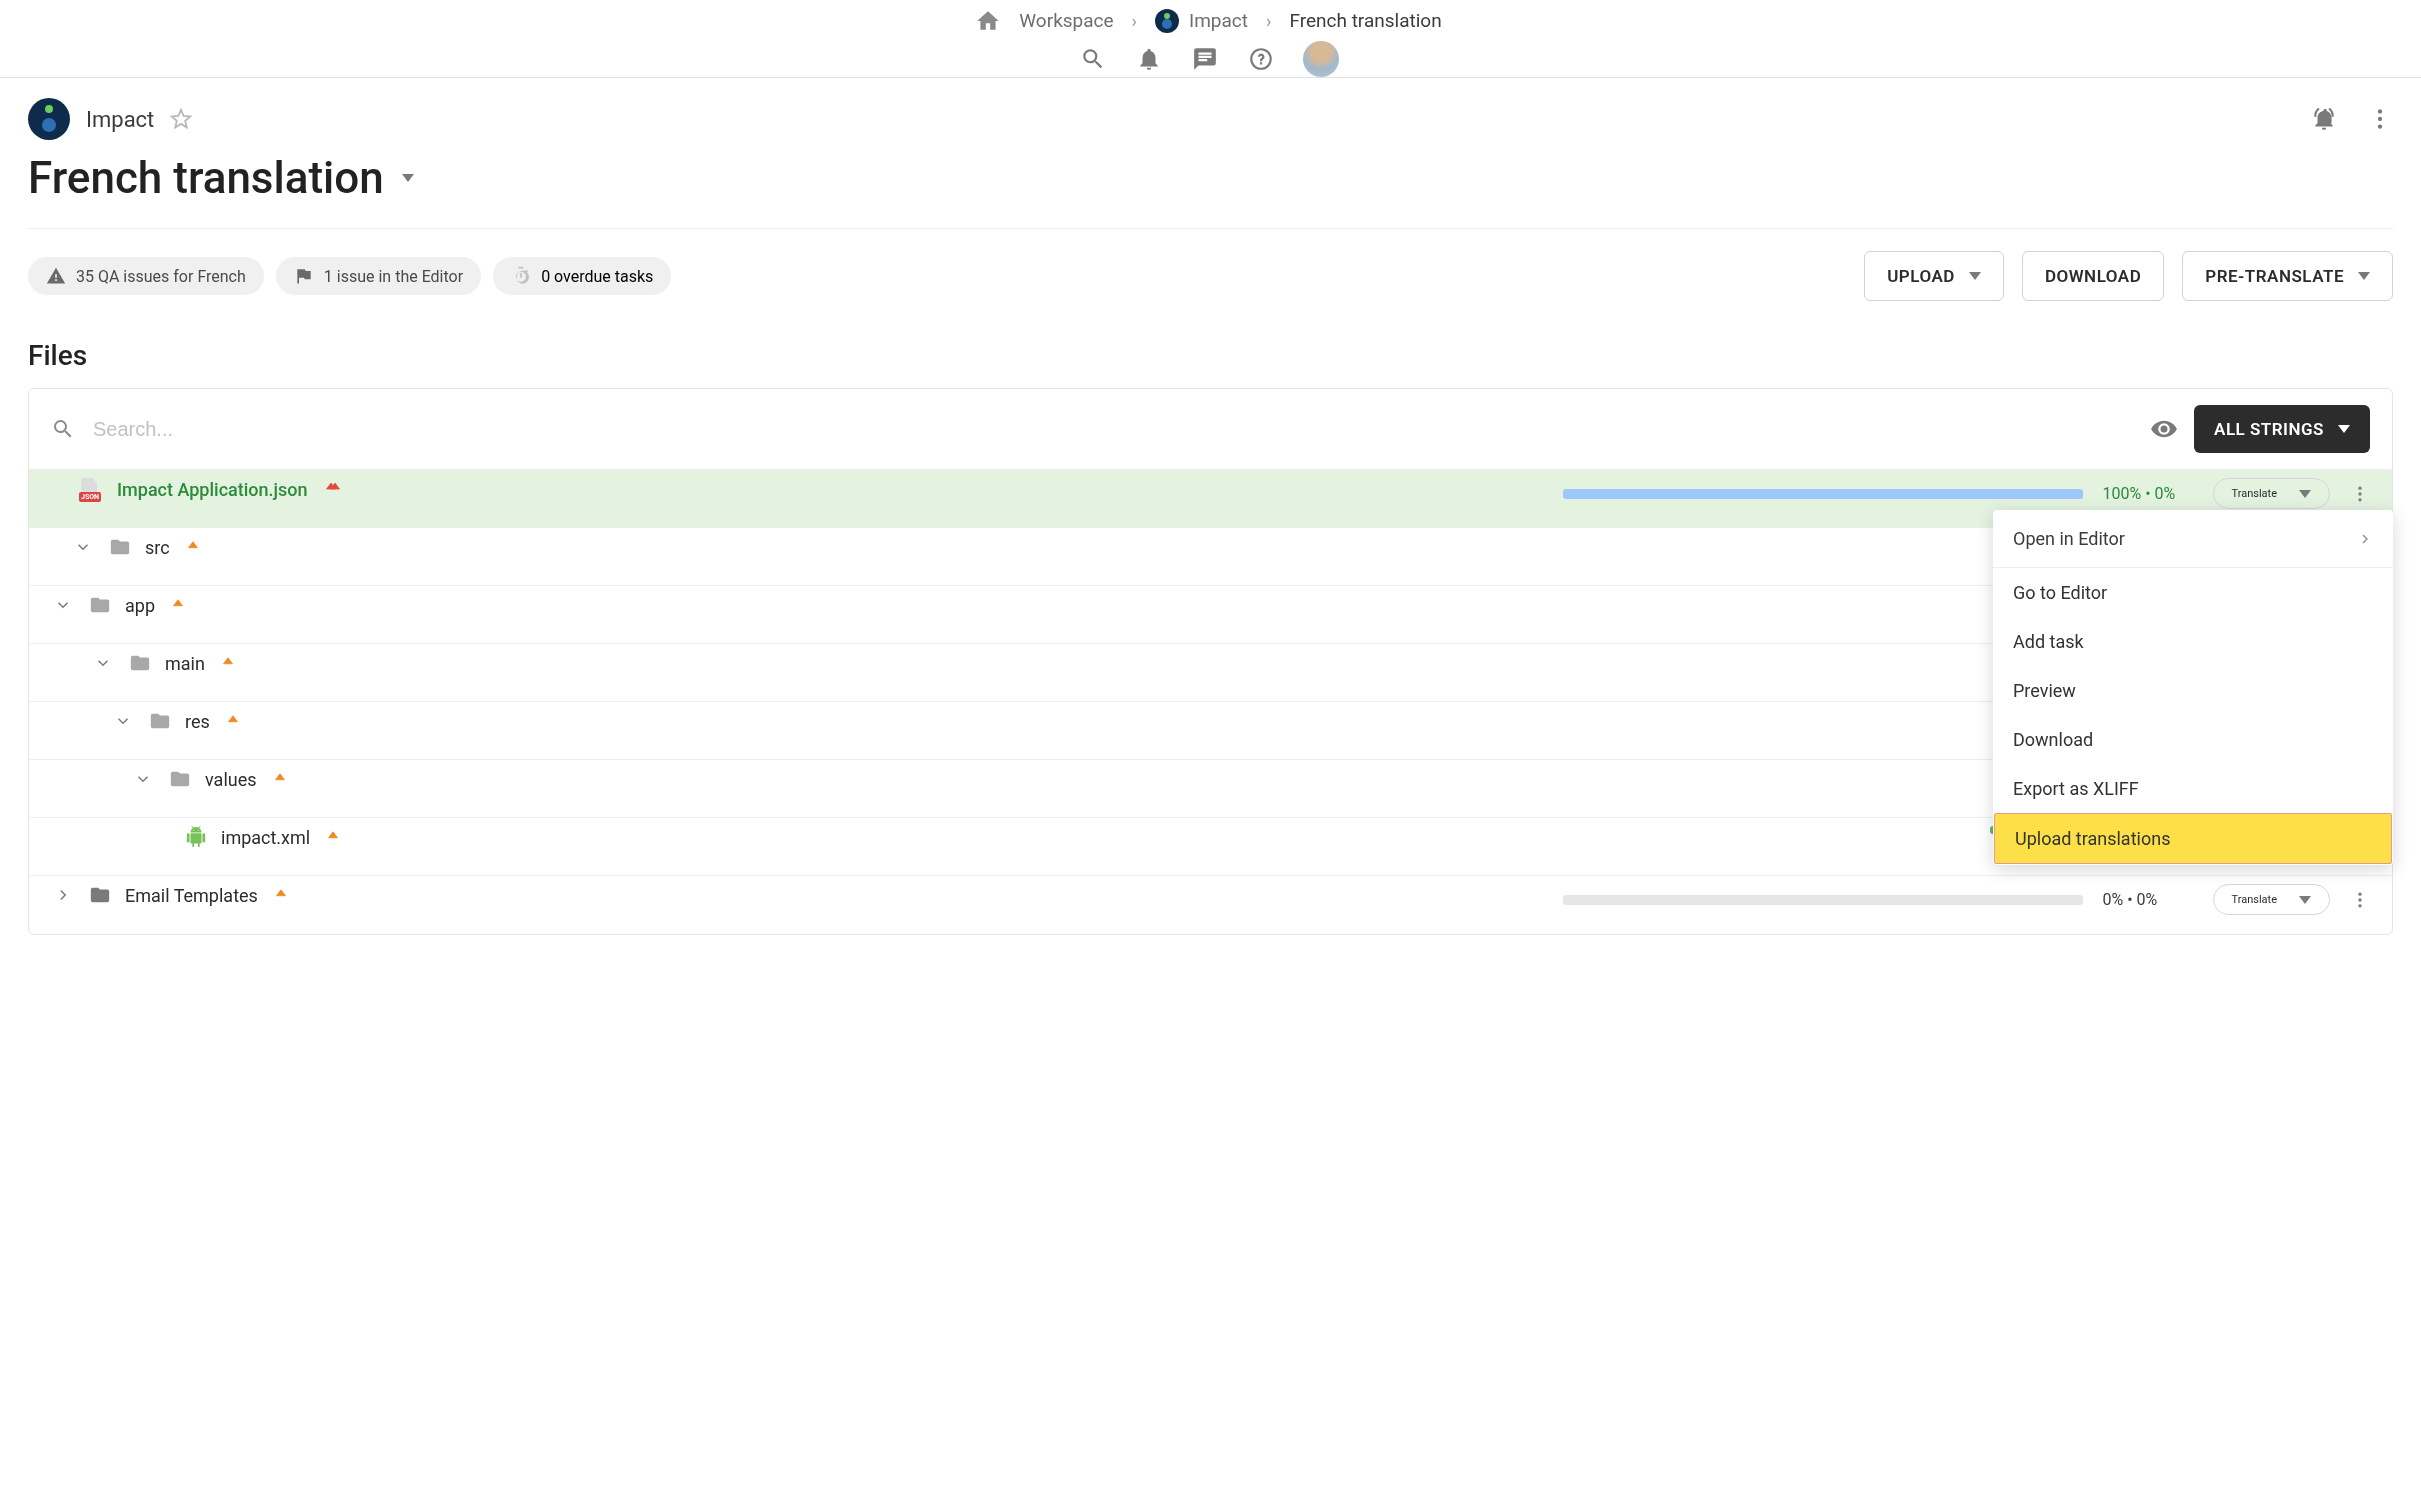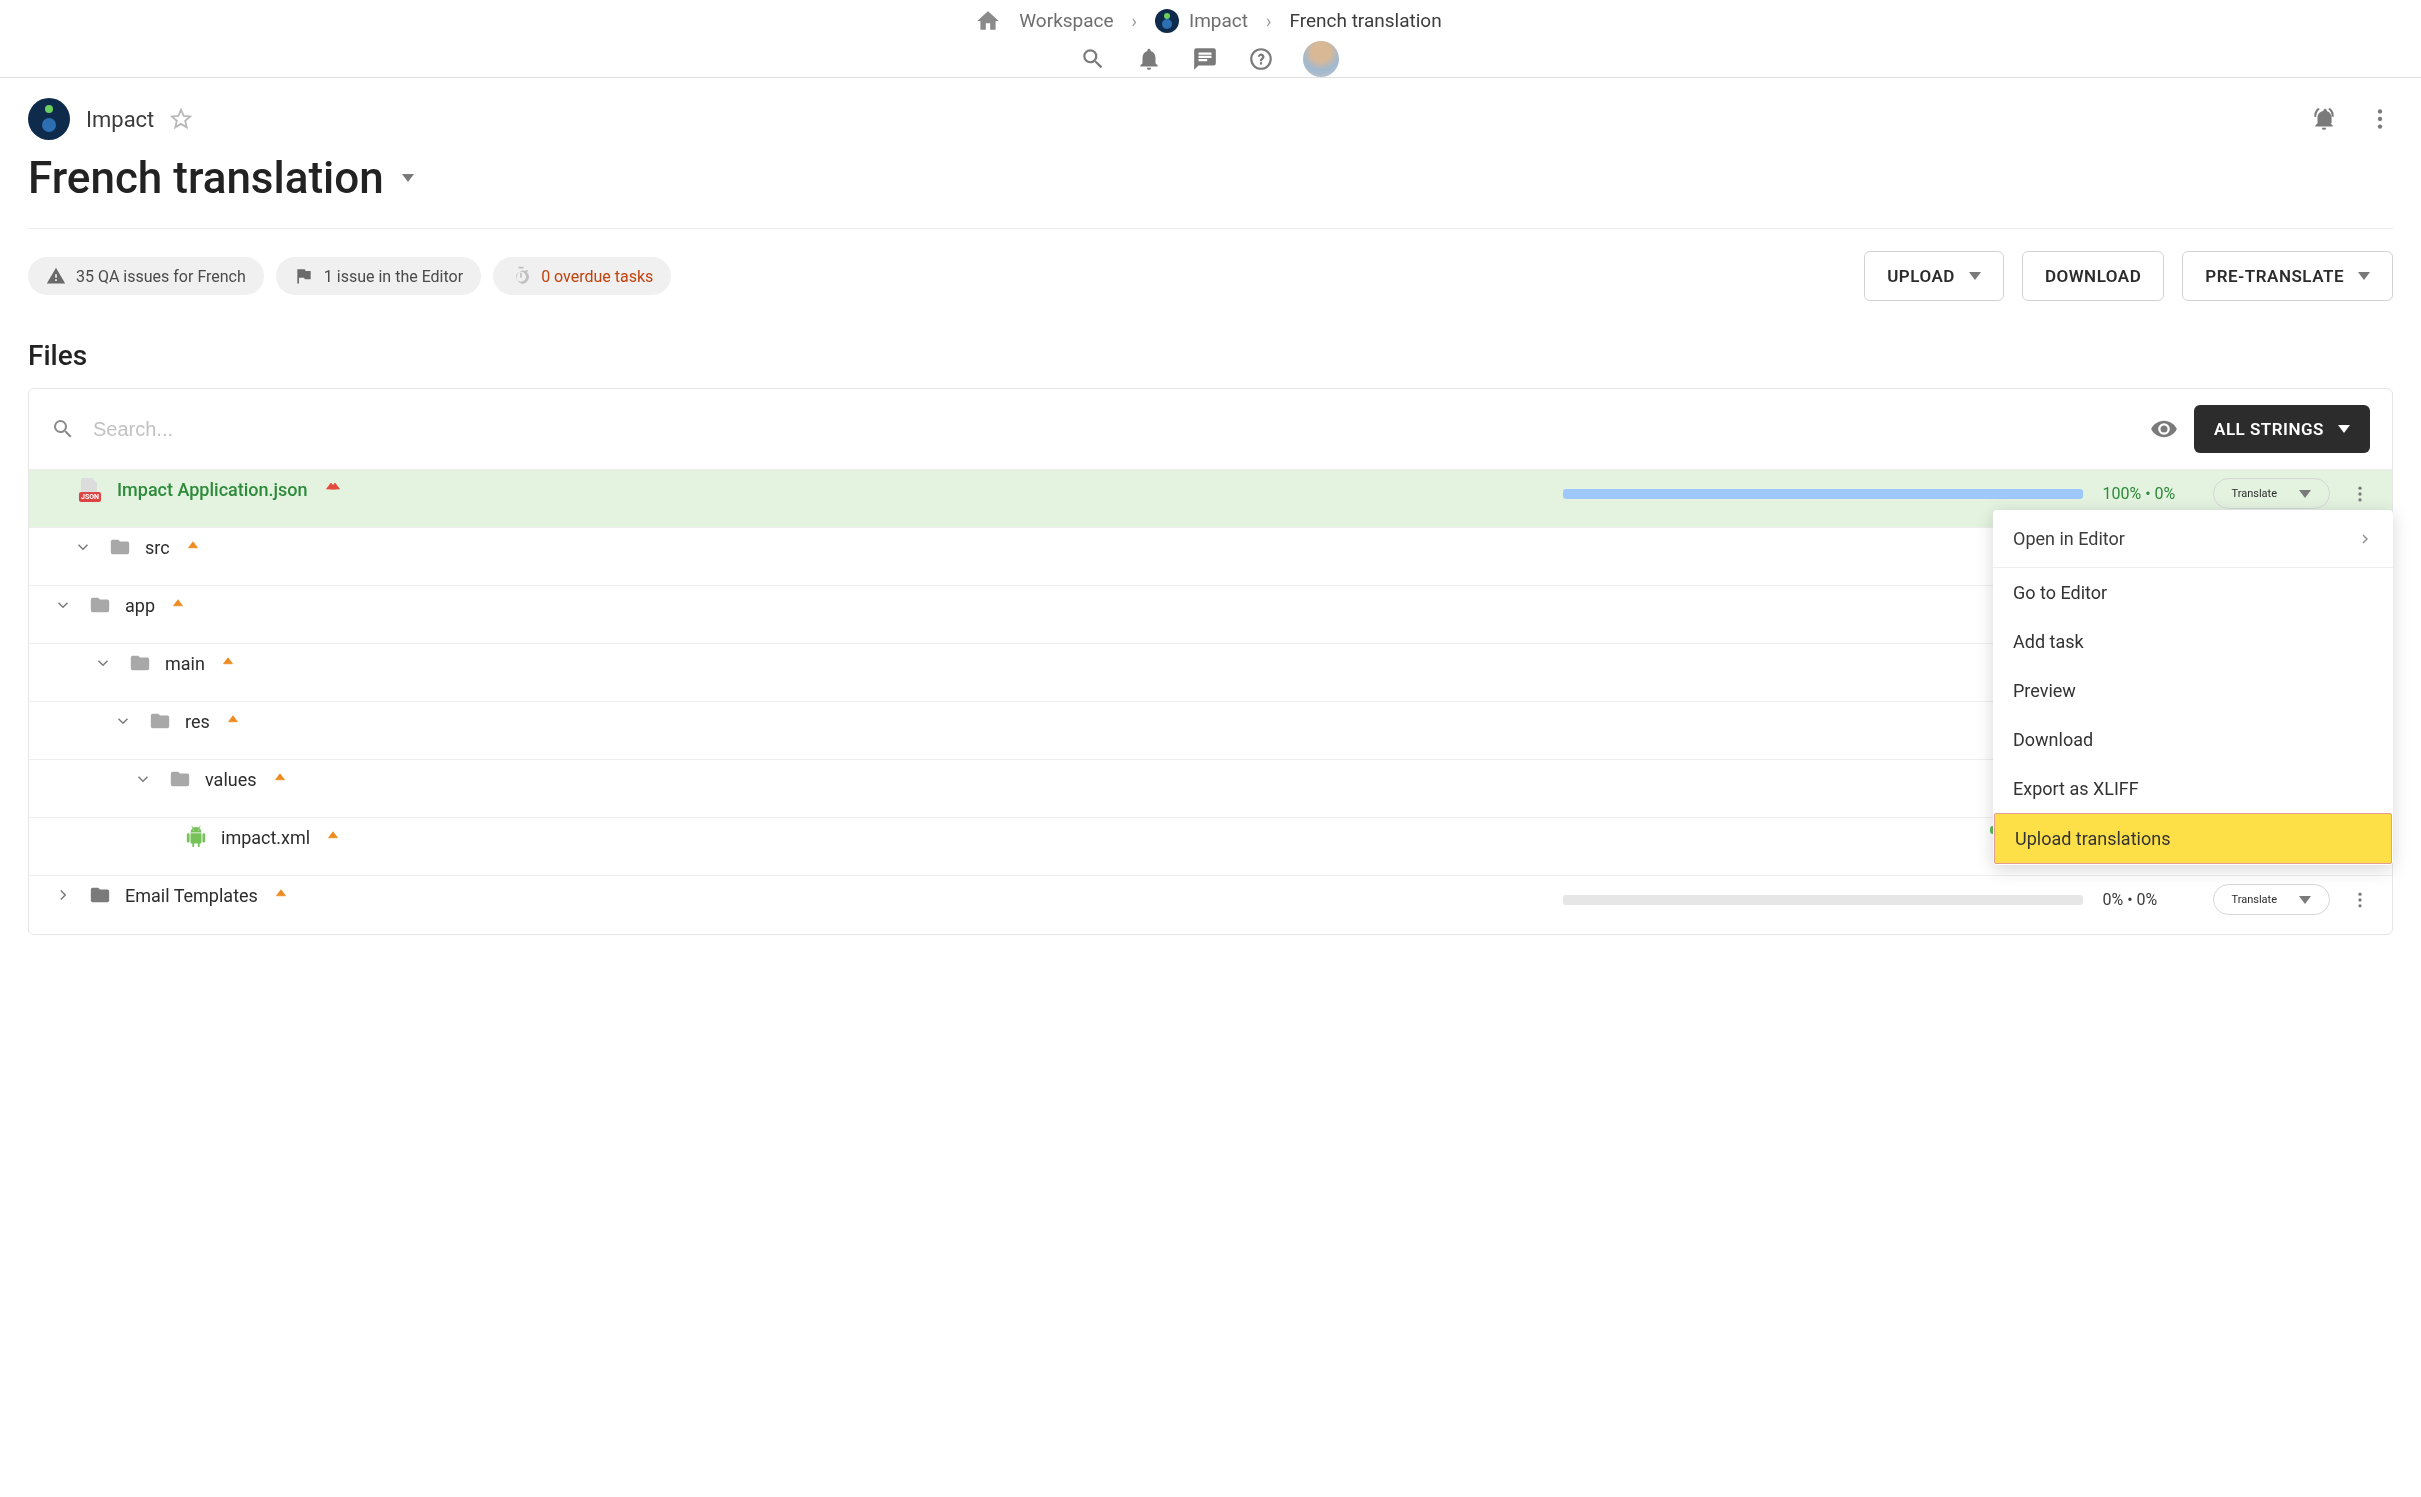--- a/index.html
+++ b/index.html
@@ -54,21 +54,21 @@
   .caret-down { width:0; height:0; border-left:6px solid transparent; border-right:6px solid transparent; border-top:8px solid #7a7a7a; }
 
   
   .action-row { display:flex; align-items:center; padding:22px 0 0 0; gap:12px; }
   .chip {
     display:flex; align-items:center; gap:10px;
     background:#f0f0f0; border-radius:20px; padding:9px 18px;
     font-size:16px; color:#4a4a4a;
   }
   .chip svg { width:20px; height:20px; fill:#6a6a6a; }
-  .chip.disabled { color:#c2410c; }
+  .chip.disabled { color:#000000; }
   .chip.disabled svg { fill:#c0c0c0; }
   .action-buttons { margin-left:auto; display:flex; gap:18px; }
   .btn {
     border:1px solid #d2d2d2; background:#fff; border-radius:6px;
     padding: 14px 22px; font-size:17px; font-weight:600; letter-spacing:0.5px;
     color:#2c2c2c; display:flex; align-items:center; gap:14px; cursor:pointer;
   }
 
   
   .section-title { font-size:28px; font-weight:500; margin:38px 0 16px 0; color:#222;}

